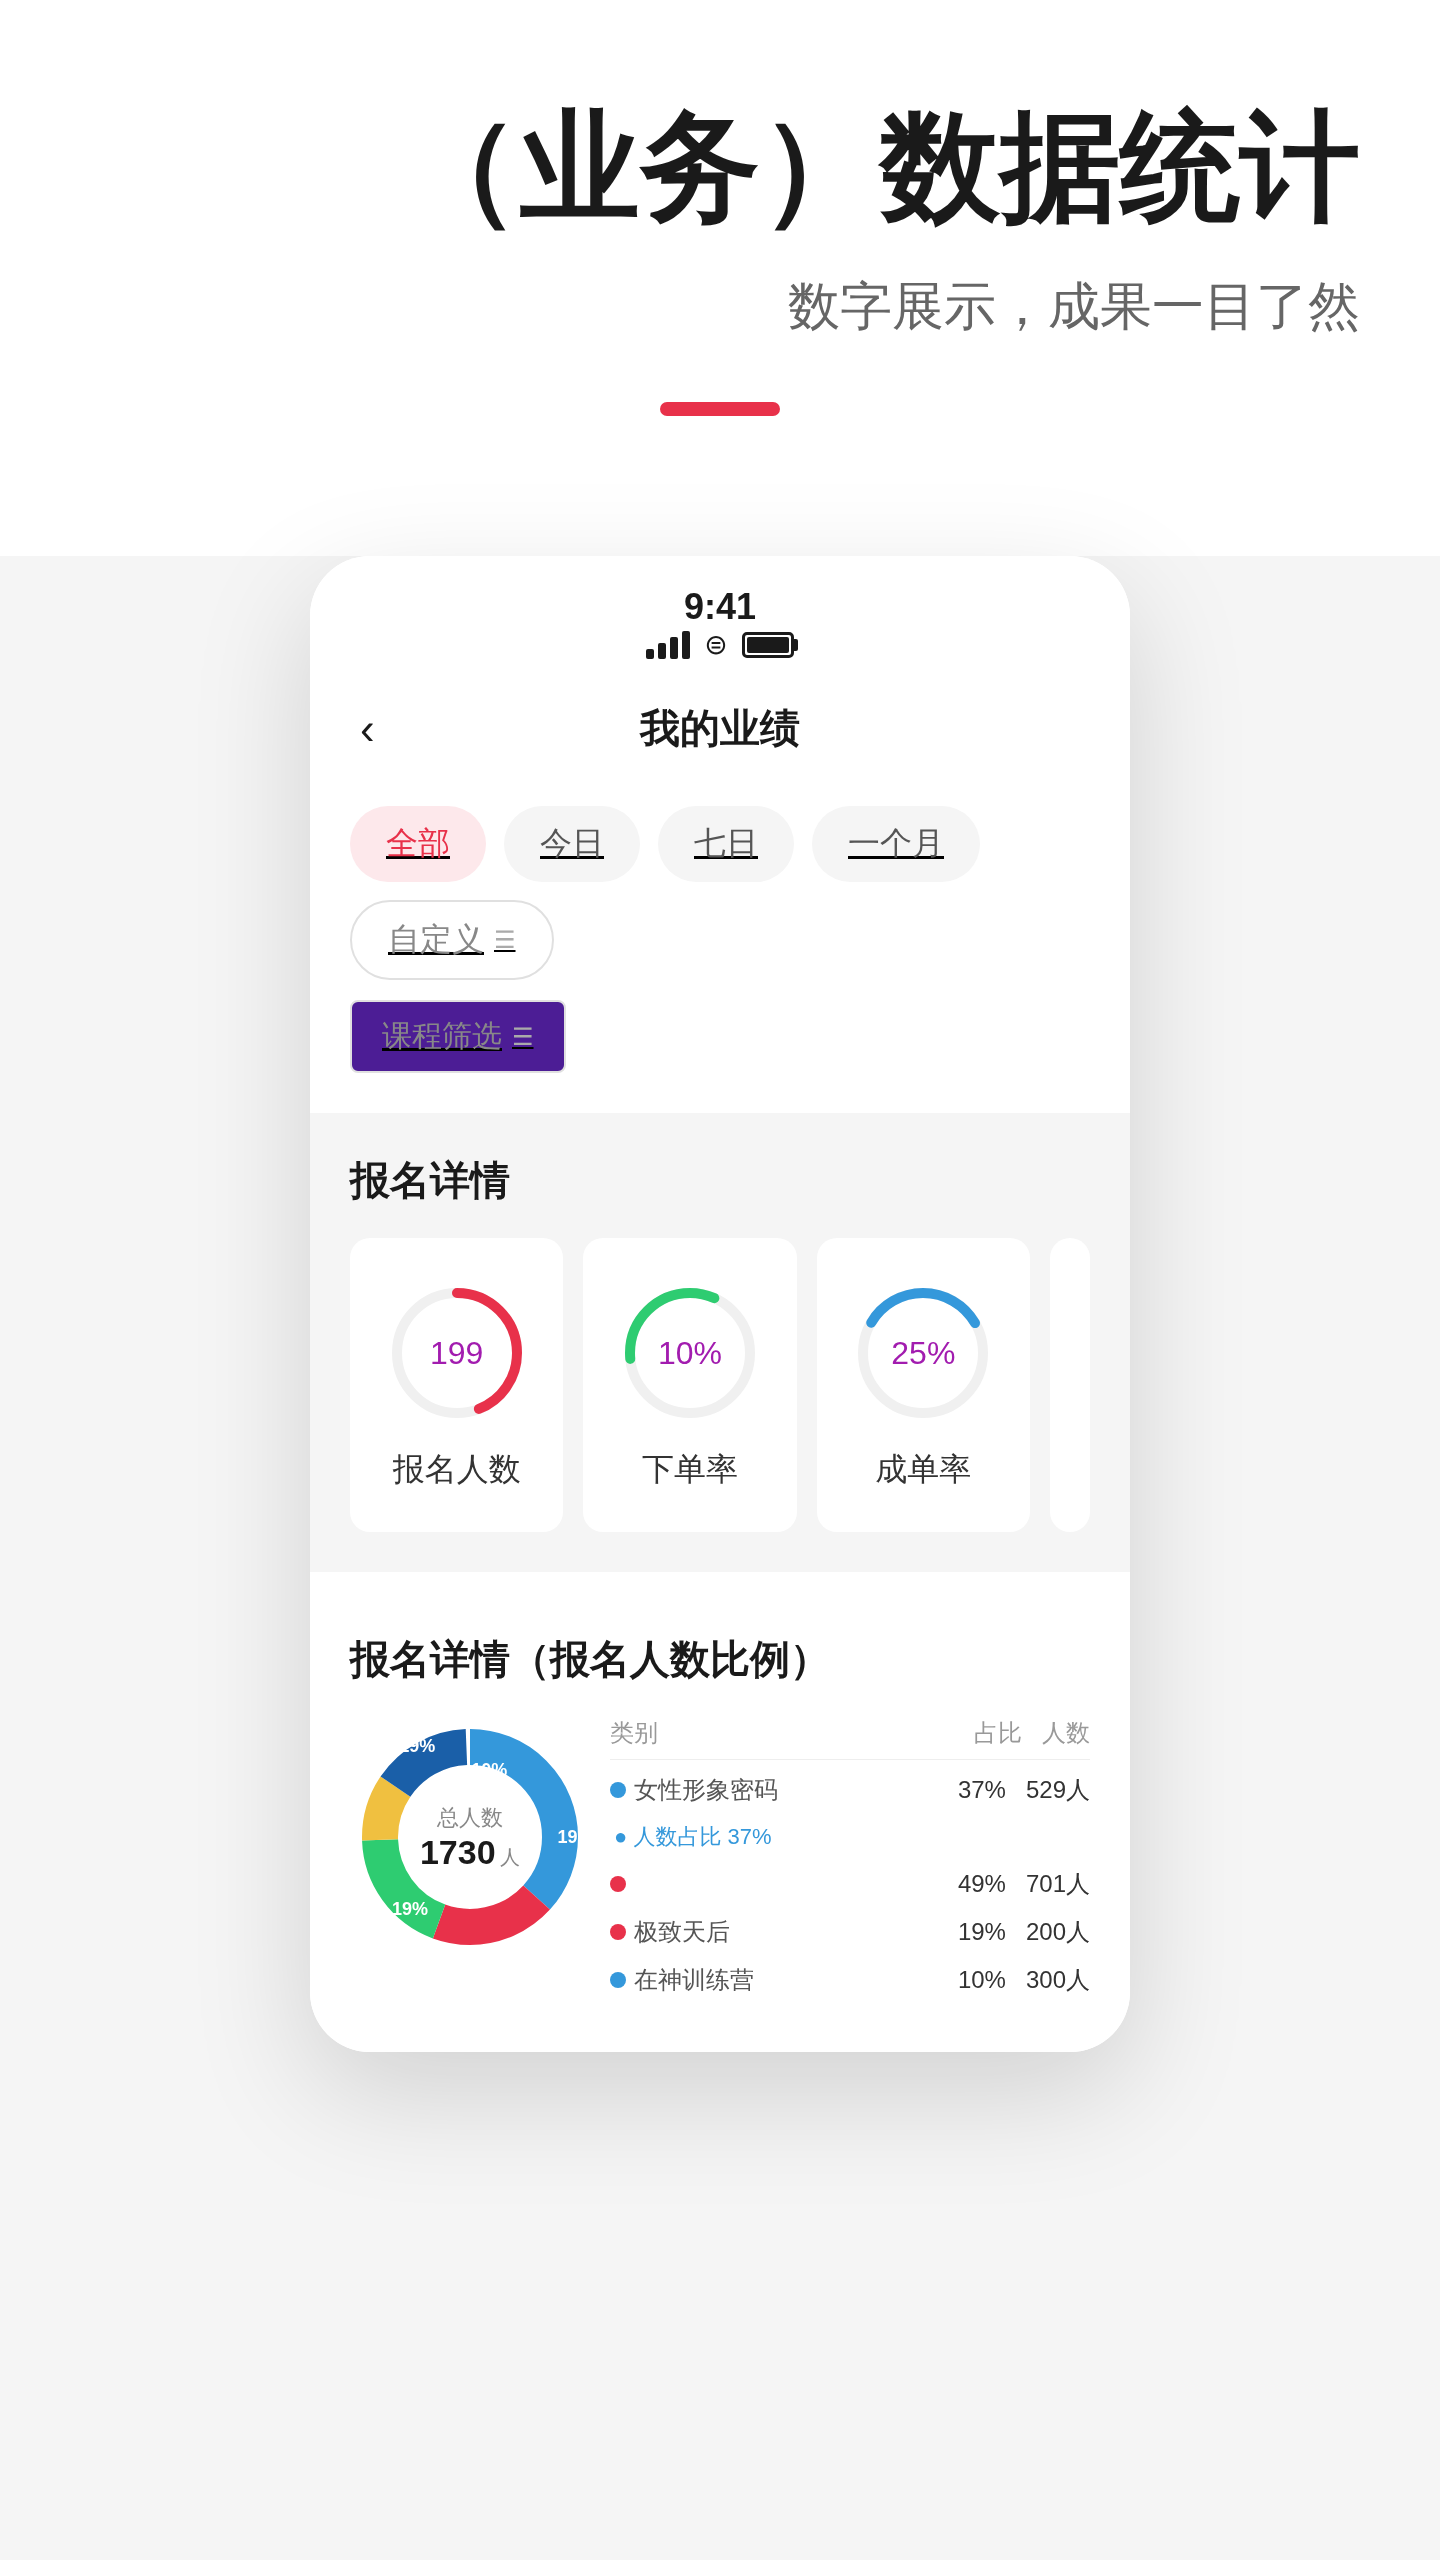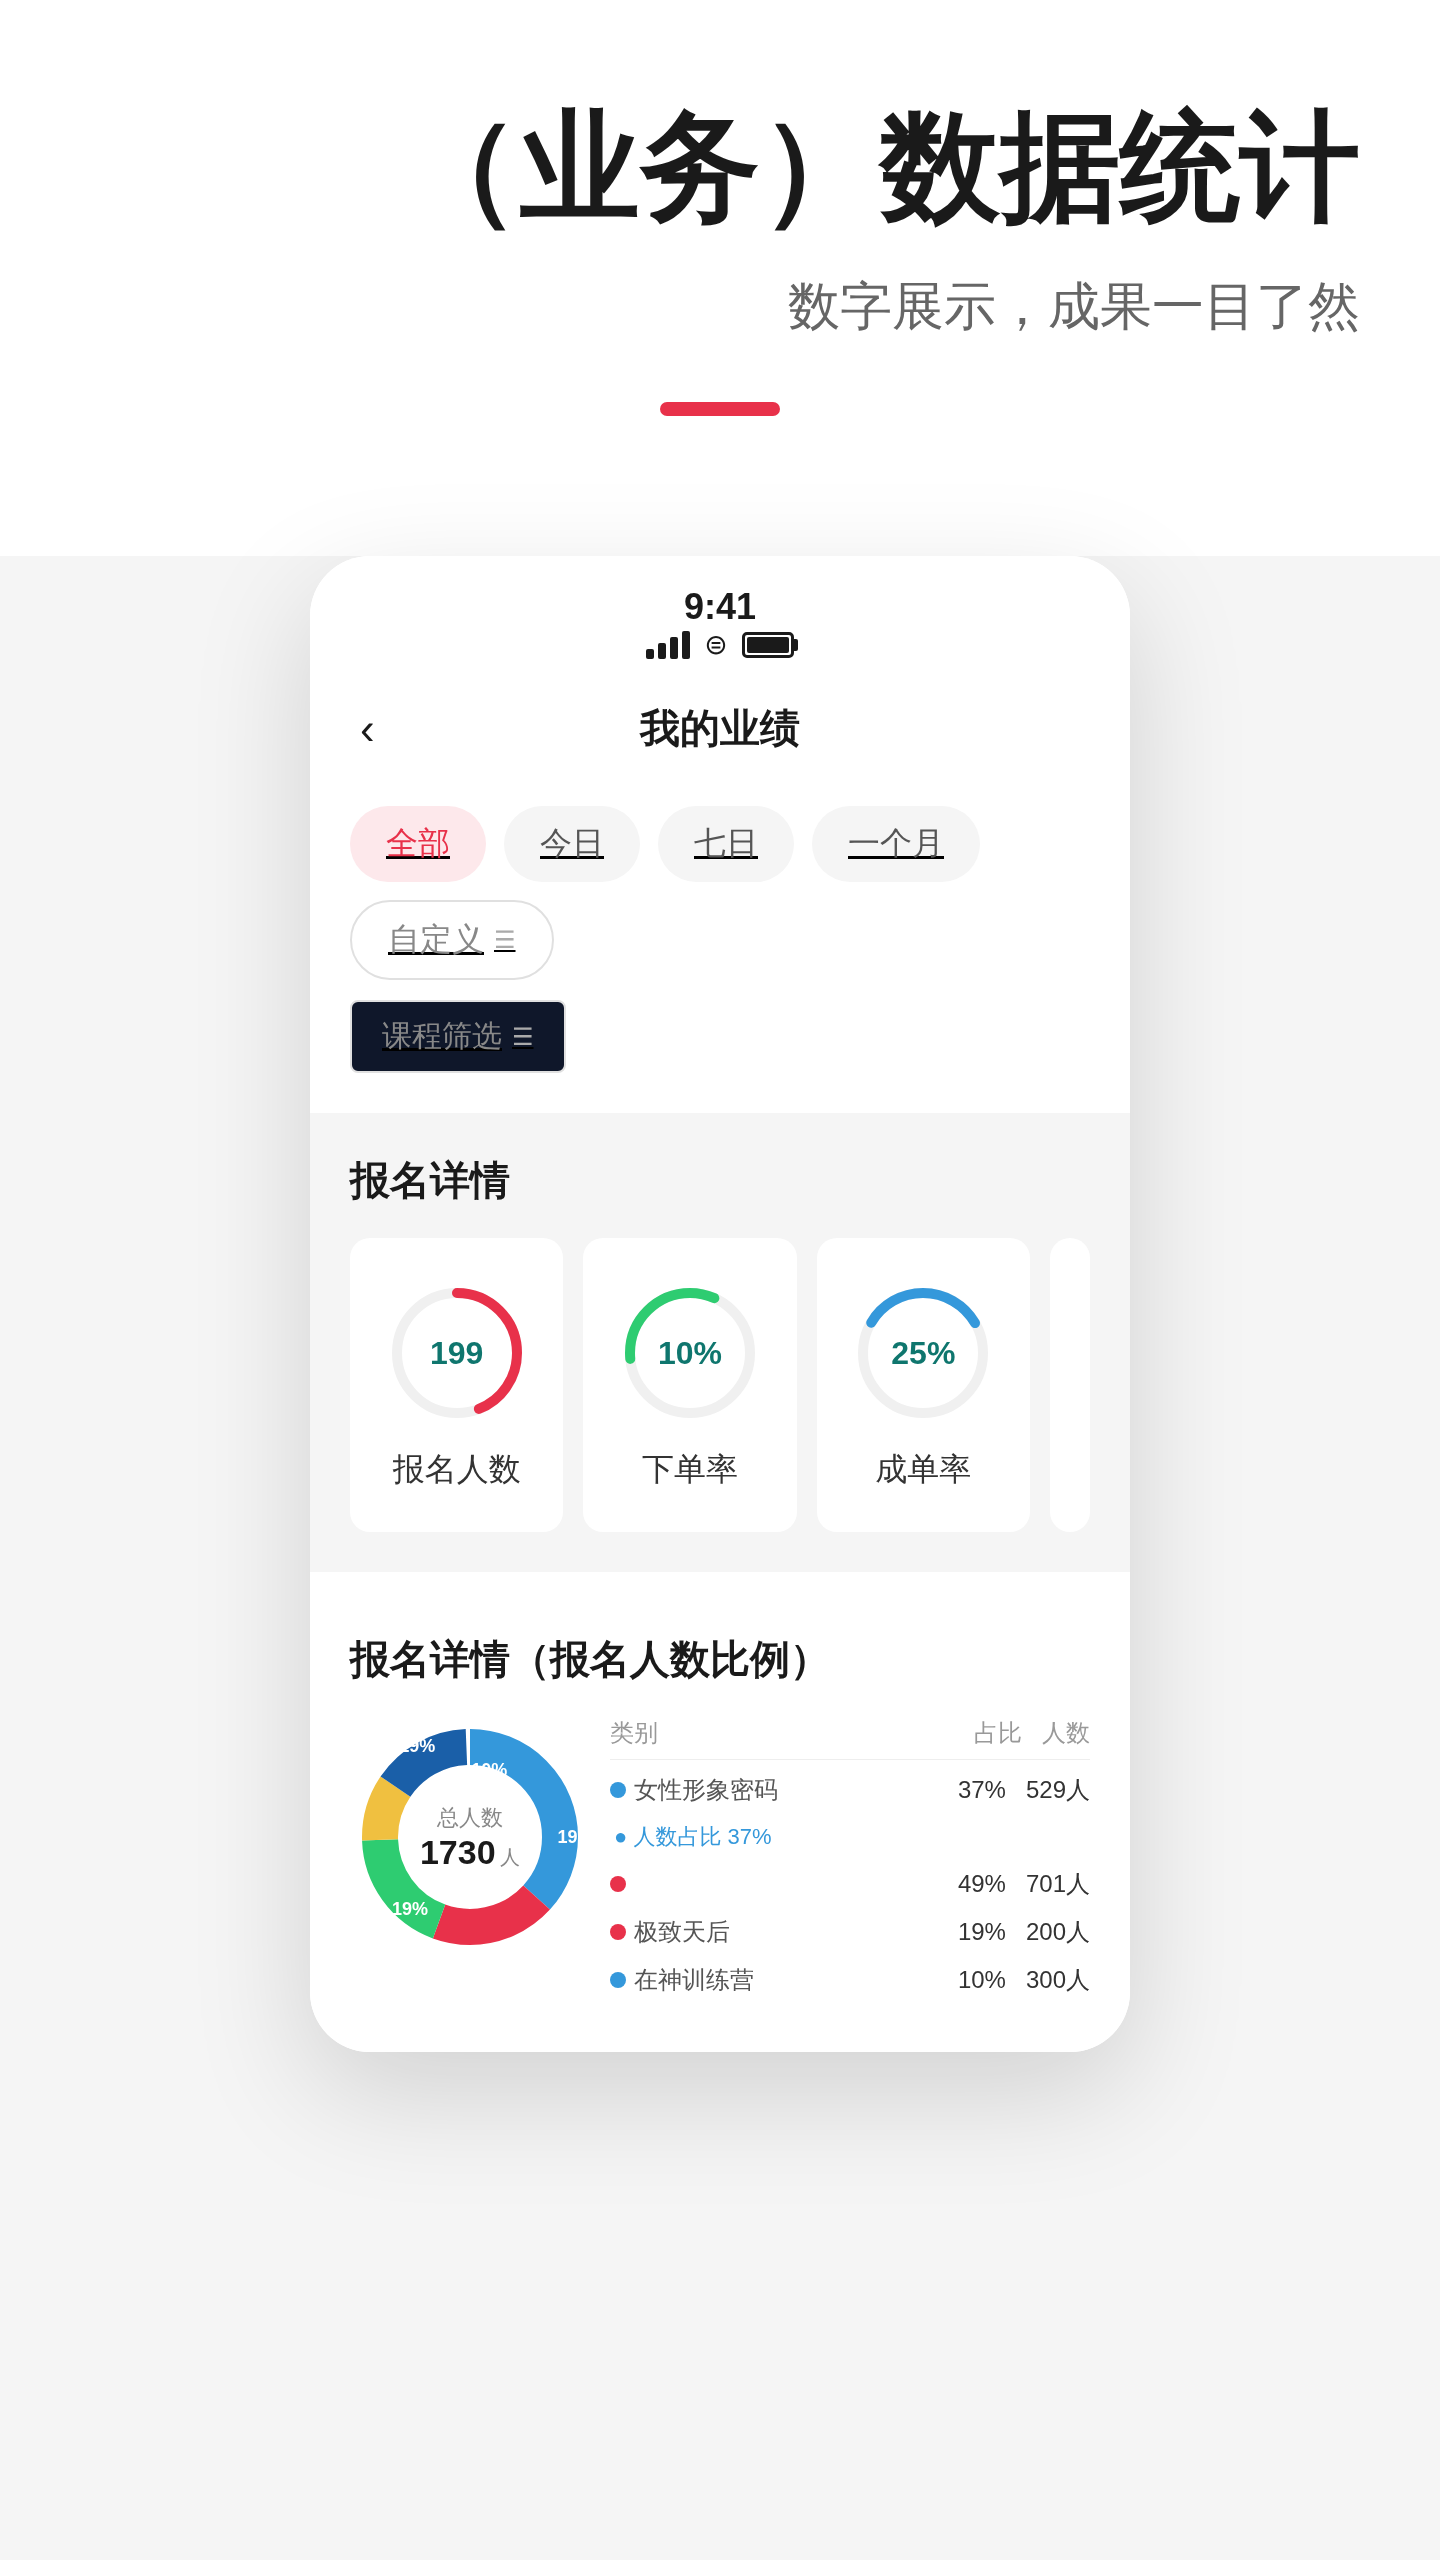--- a/index.html
+++ b/index.html
@@ -179,21 +179,21 @@
 
     .course-filter {
       display: inline-flex;
       align-items: center;
       gap: 10px;
       padding: 14px 30px;
       border: 2px solid #e0e0e0;
       border-radius: 8px;
       font-size: 30px;
       color: #888;
-      background: #0f172a;
+      background: #4c1d95;
       cursor: pointer;
     }
 
     
     .content-section {
       background: #f5f5f5;
       padding: 40px 40px;
     }
     .section-title {
       font-size: 40px;
@@ -229,22 +229,22 @@
     .circle-progress svg {
       width: 150px;
       height: 150px;
     }
     .circle-progress .center-text {
       position: absolute;
       top: 50%;
       left: 50%;
       transform: translate(-50%, -50%);
       font-size: 32px;
-      font-weight: 700;
-      color: #0f766e;
+      font-weight: 400;
+      color: #a21caf;
       text-align: center;
       white-space: nowrap;
     }
 
     .stat-label {
       font-size: 32px;
       color: #333;
     }
 
     

